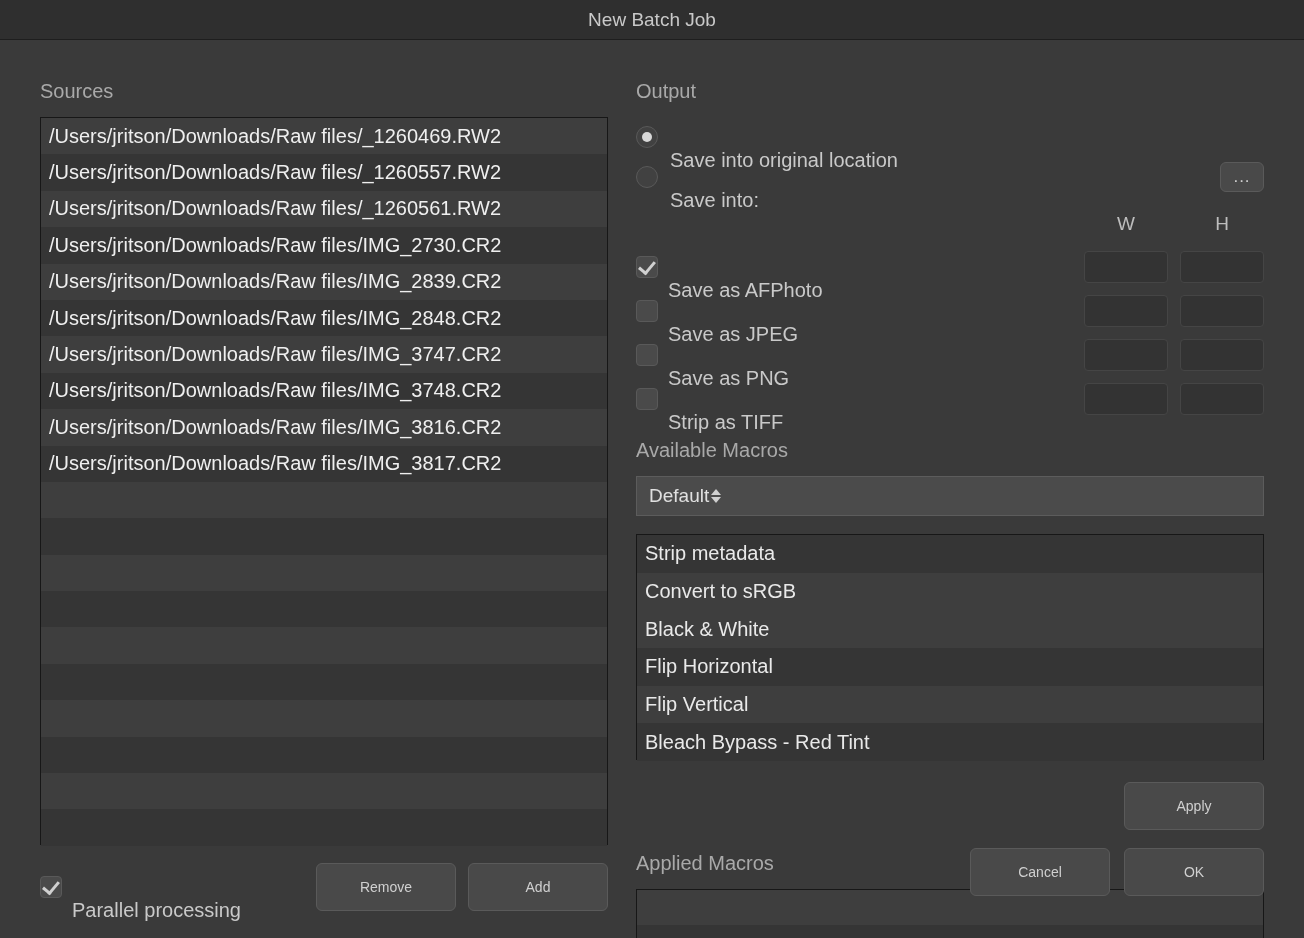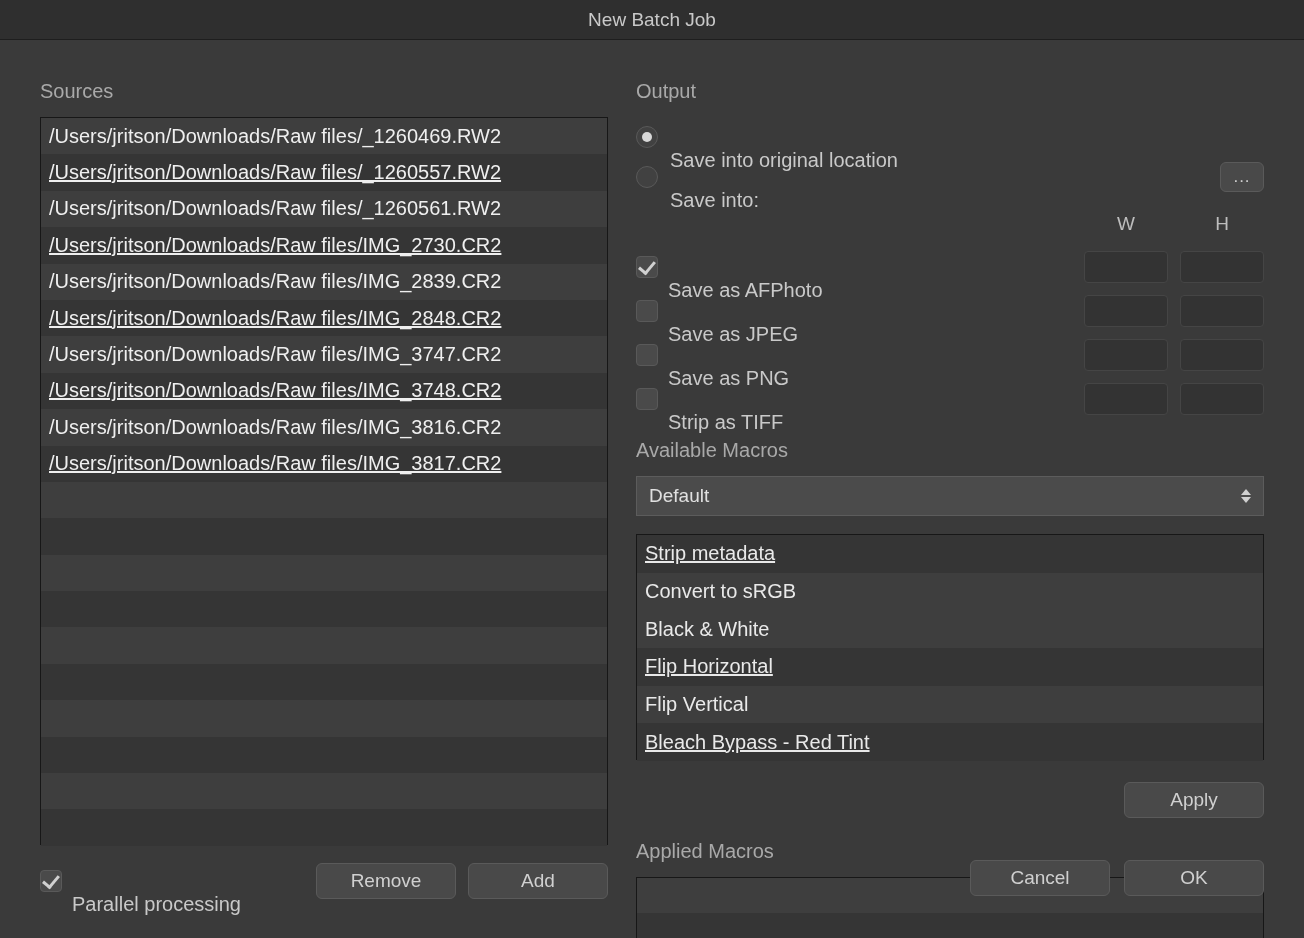--- a/index.html
+++ b/index.html
@@ -45,21 +45,21 @@
     display: flex;
     align-items: center;
     padding: 0 8px;
     color: #efefef;
     font-size: 20px;
     white-space: nowrap;
     overflow: hidden;
     text-overflow: ellipsis;
   }
   .listbox-row.odd { background: #3e3e3e; }
-  .listbox-row.even { background: #353535; text-decoration: underline; }
+  .listbox-row.even { background: #353535; }
   .foot-left {
     display: flex;
     align-items: center;
     justify-content: space-between;
     margin-top: 18px;
   }
   .checkbox-row {
     display: flex;
     align-items: center;
     gap: 10px;
@@ -80,26 +80,26 @@
     content: "";
     position: absolute;
     left: 5px; top: 1px;
     width: 7px; height: 13px;
     border: solid #d0d0d0;
     border-width: 0 3px 3px 0;
     transform: rotate(40deg);
   }
   .check-label { color: #c9c9c9; font-size: 20px; margin-top: 46px; }
   .btn {
-    height: 36px;
+    height: 48px;
     background: #494949;
     border: 1px solid #5a5a5a;
     border-radius: 6px;
     color: #d0d0d0;
-    font-size: 19px;
+    font-size: 14px;
     display: inline-flex;
     align-items: center;
     justify-content: center;
     cursor: default;
     padding: 0 8px;
   }
   .btn-group { display: flex; gap: 12px; }
   .btn-w { width: 140px; }
   .btn-small { width: 44px; height: 30px; font-size: 17px; letter-spacing: 1px; }
   .radio-row {
@@ -149,21 +149,21 @@
   .dim-pair { display: flex; gap: 12px; }
   .macros-row { display: flex; gap: 22px; margin-top: 18px; flex-direction: column; }
   .macros-col { flex: 1; }
   .dropdown {
     height: 40px;
     background: #4b4b4b;
     border: 1px solid #5c5c5c;
     border-radius: 0;
     display: flex;
     align-items: center;
-    justify-content: space-between;
+    justify-content: flex-start;
     padding: 0 10px 0 12px;
     color: #e0e0e0;
     margin-top: 6px;
     margin-bottom: 18px;
   }
   .stepper {
     width: 14px;
     display: flex;
     flex-direction: column;
     align-items: center;

